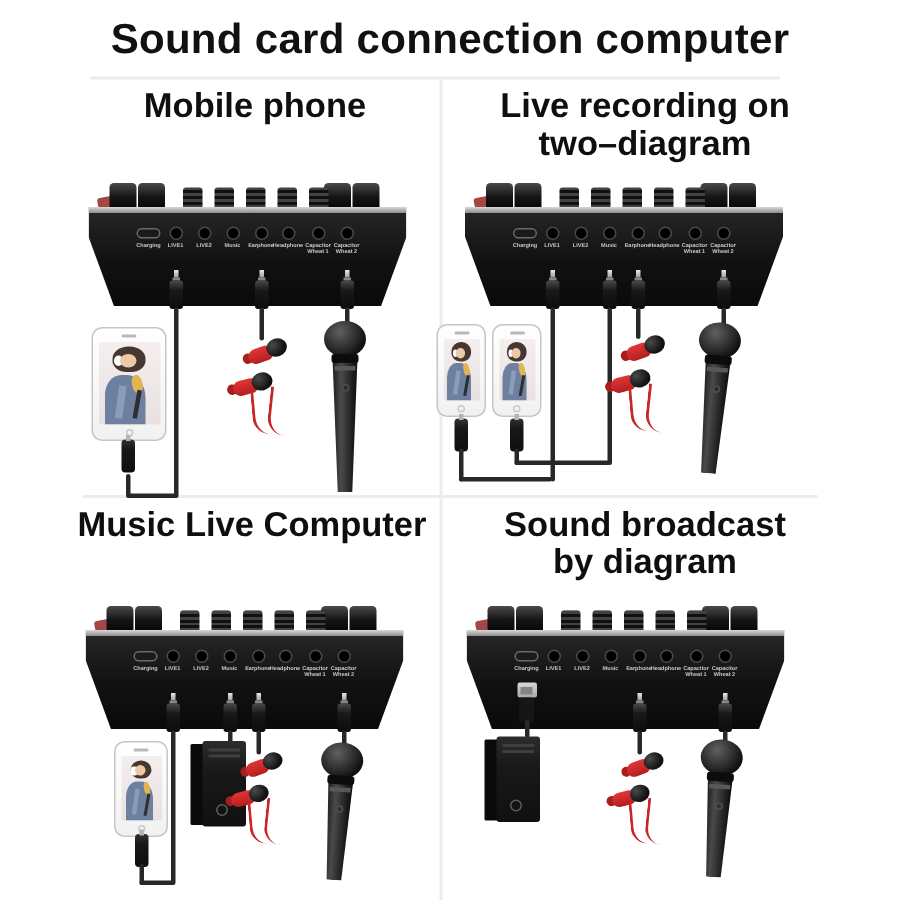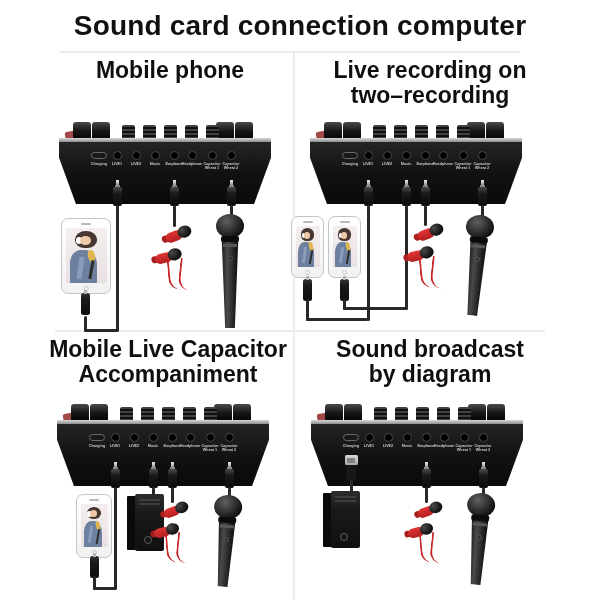--- a/index.html
+++ b/index.html
@@ -197,21 +197,21 @@
         <div class="mhead"></div>
         <div class="mcollar"></div>
         <div class="mband"></div>
         <div class="mdot"></div>
       </div>
     </div>
 
   <div class="qgroup" id="q1">
     <div class="qtitle" style="left:285px;top:58px;width:290px;">
       <span class="tline">Live recording on</span>
-      <span class="tline">two–recording</span>
+      <span class="tline">two–diagram</span>
     </div>
   <div class="card" style="left: 310px; top: 120px;">
         <div class="accent" style="left: 6px; top: 11px;"></div>
         <div class="knob-big" style="left: 14px;"></div>
         <div class="knob-big" style="left: 33px;"></div>
         <div class="knob-big" style="left: 157px;"></div>
         <div class="knob-big" style="left: 176px;"></div>
         <div class="knob-small" style="left: 63px;"></div>
         <div class="knob-small" style="left: 84px;"></div>
         <div class="knob-small" style="left: 105px;"></div>
@@ -317,22 +317,21 @@
         <div class="mbody" style="height: 77px;"></div>
         <div class="mhead"></div>
         <div class="mcollar"></div>
         <div class="mband"></div>
         <div class="mdot"></div>
       </div>
     </div>
 
   <div class="qgroup" id="q2">
     <div class="qtitle" style="left:23px;top:337px;width:290px;">
-      <span class="tline">Mobile Live Capacitor</span>
-      <span class="tline">Accompaniment</span>
+      <span class="tline">Music Live Computer</span>
     </div>
   <div class="card" style="left: 57px; top: 402px;">
         <div class="accent" style="left: 6px; top: 11px;"></div>
         <div class="knob-big" style="left: 14px;"></div>
         <div class="knob-big" style="left: 33px;"></div>
         <div class="knob-big" style="left: 157px;"></div>
         <div class="knob-big" style="left: 176px;"></div>
         <div class="knob-small" style="left: 63px;"></div>
         <div class="knob-small" style="left: 84px;"></div>
         <div class="knob-small" style="left: 105px;"></div>

